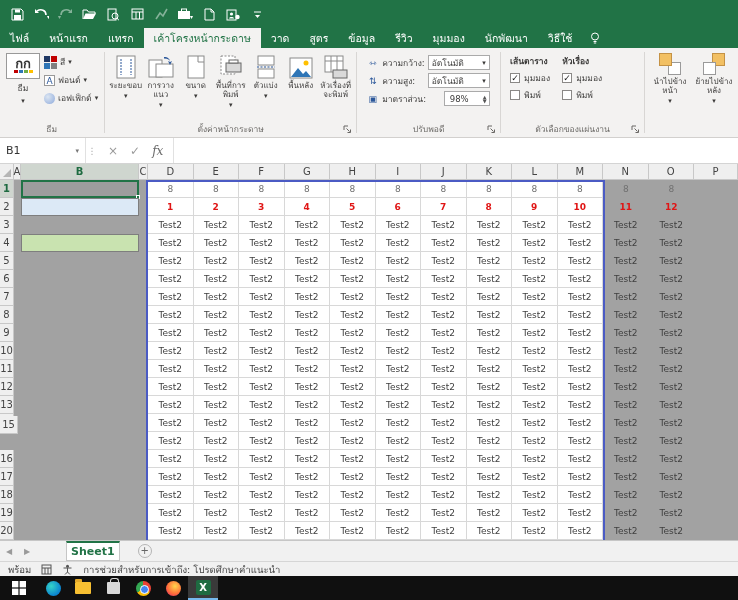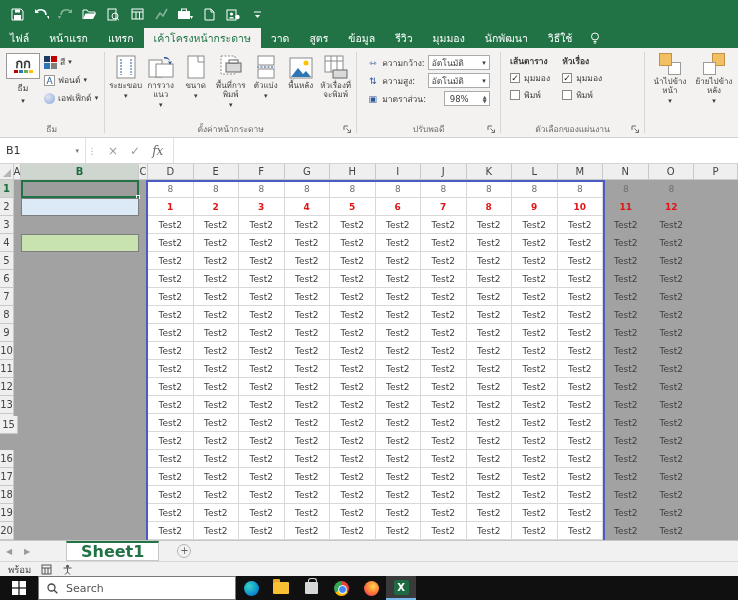--- a/index.html
+++ b/index.html
@@ -101,21 +101,21 @@
   .fillbox { position:absolute; }
   .selbox { position:absolute; border:2px solid #217346; }
   .selbox .handle { position:absolute; right:-3px; bottom:-3px; width:4px; height:4px;
     background:#217346; border:1px solid #fff; }
 
   
   .tabsrow { position:absolute; left:0; top:540px; width:738px; height:21px;
     background:#f1f1f1; border-top:1px solid #c6c6c6; display:flex; align-items:stretch; }
   .navarr { width:18px; display:flex; align-items:center; justify-content:center; color:#9a9a9a; font-size:8px; }
   .sheet-tab { margin-left:30px; background:#fff; border:1px solid #c6c6c6; border-top:2px solid #217346;
-    padding:0 14px; display:flex; align-items:center; font-size:16px; font-weight:bold; color:#217346; }
+    padding:0 4px; display:flex; align-items:center; font-size:11px; font-weight:bold; color:#217346; }
   .addsheet { margin-left:18px; align-self:center; width:14px; height:14px; border:1px solid #b5b5b5;
     border-radius:50%; display:flex; align-items:center; justify-content:center;
     color:#666; font-size:10px; line-height:1; }
 
   
   .statusbar { position:absolute; left:0; top:561px; width:738px; height:15px;
     background:#f1f1f1; border-top:1px solid #d6d6d6; display:flex; align-items:center;
     font-size:9.5px; color:#444; gap:10px; padding-left:8px; }
   .sb-ico { display:flex; align-items:center; color:#555; }
   .sb-ico svg { display:block; }
@@ -788,38 +788,32 @@
           <line x1="4" y1="4" x2="4" y2="10" stroke="#555"></line>
           <line x1="7" y1="4" x2="7" y2="10" stroke="#555"></line>
         </svg>
     </span>
     <span class="sb-ico">
       <svg width="11" height="11" viewBox="0 0 11 11">
           <circle cx="5.5" cy="2.2" r="1.5" fill="#555"></circle>
           <path d="M1.5 4 h8 M5.5 4 v4 M5.5 8 l-2.5 2.5 M5.5 8 l2.5 2.5" stroke="#555" fill="none"></path>
         </svg>
     </span>
+    <span>การช่วยสำหรับการเข้าถึง: โปรดศึกษาคำแนะนำ</span>
   </div>
 
   <div class="taskbar">
     <div class="startbtn">
       <svg width="14" height="14" viewBox="0 0 14 14">
           <rect x="0" y="0" width="6.4" height="6.4" fill="#fff"></rect>
           <rect x="7.6" y="0" width="6.4" height="6.4" fill="#fff"></rect>
           <rect x="0" y="7.6" width="6.4" height="6.4" fill="#fff"></rect>
           <rect x="7.6" y="7.6" width="6.4" height="6.4" fill="#fff"></rect>
         </svg>
     </div>
-    <div class="searchbox">
-      <svg width="11" height="11" viewBox="0 0 11 11">
-          <circle cx="4.5" cy="4.5" r="3.5" fill="none" stroke="#444" stroke-width="1.3"></circle>
-          <line x1="7.2" y1="7.2" x2="10.3" y2="10.3" stroke="#444" stroke-width="1.3"></line>
-        </svg>
-      <span>Search</span>
-    </div>
     <div class="tb-icons">
       <div class="tb-icon">
           <div class="circ edge-c"></div>
         </div>
       <div class="tb-icon">
           <div class="folder-ic"></div>
         </div>
       <div class="tb-icon">
           <div class="store-ic"></div>
         </div>

